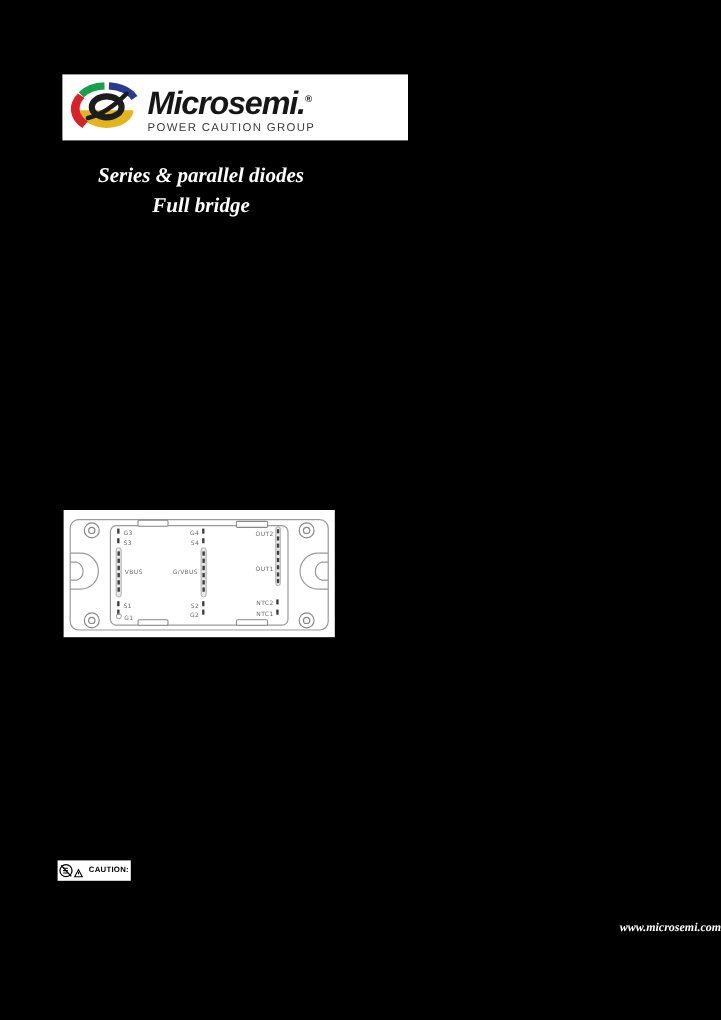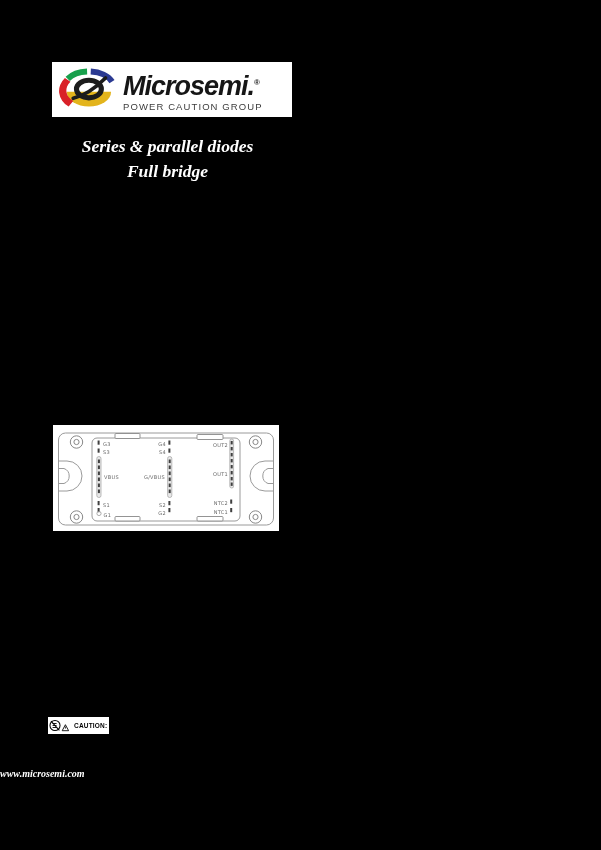--- a/index.html
+++ b/index.html
@@ -2,21 +2,21 @@
 <html><head>
 <meta charset="utf-8">
 <style>
   html,body{margin:0;padding:0;}
   body{
     width:601px;height:850px;position:relative;overflow:hidden;
     background:#000;font-family:"Liberation Sans",sans-serif;
   }
   
   .logo-box{
-    position:absolute;left:52px;top:62px;width:240px;height:55px;
+    position:absolute;left:52px;top:62px;width:288px;height:55px;
     background:#fff;display:flex;align-items:center;padding:0;box-sizing:border-box;
   }
   .logo-globe{margin-left:3px;flex:0 0 auto;}
   .logo-text{display:flex;flex-direction:column;margin-left:2px;margin-top:2px;}
   .brand-line{
     font-family:"Liberation Sans",sans-serif;font-weight:bold;font-style:italic;
     font-size:27px;line-height:27px;color:#161616;letter-spacing:-1px;white-space:nowrap;
   }
   .brand-reg{font-size:8px;font-style:normal;vertical-align:super;letter-spacing:0;}
   .brand-sub{
@@ -41,21 +41,21 @@
   .caution-box{
     position:absolute;left:48px;top:717px;width:61px;height:17px;background:#fff;
     display:flex;align-items:center;box-sizing:border-box;padding-left:1px;
   }
   .caution-text{
     font-family:"Liberation Sans",sans-serif;font-weight:bold;font-size:6.5px;
     color:#000;letter-spacing:0.2px;margin-left:1px;
   }
   
   .footer-url{
-    position:absolute;left:0;top:768px;width:601px;text-align:left;
+    position:absolute;left:0;top:768px;width:601px;text-align:right;
     font-family:"Liberation Serif",serif;font-weight:bold;font-style:italic;
     font-size:10px;color:#fff;
   }
 </style>
 </head>
 <body>
 
 <div class="logo-box">
   <svg class="logo-globe" width="66" height="48" viewBox="0 0 70 52">
     <path d="M12 28 a24 16 0 0 0 48 0 z" fill="#e3b41c"></path>

